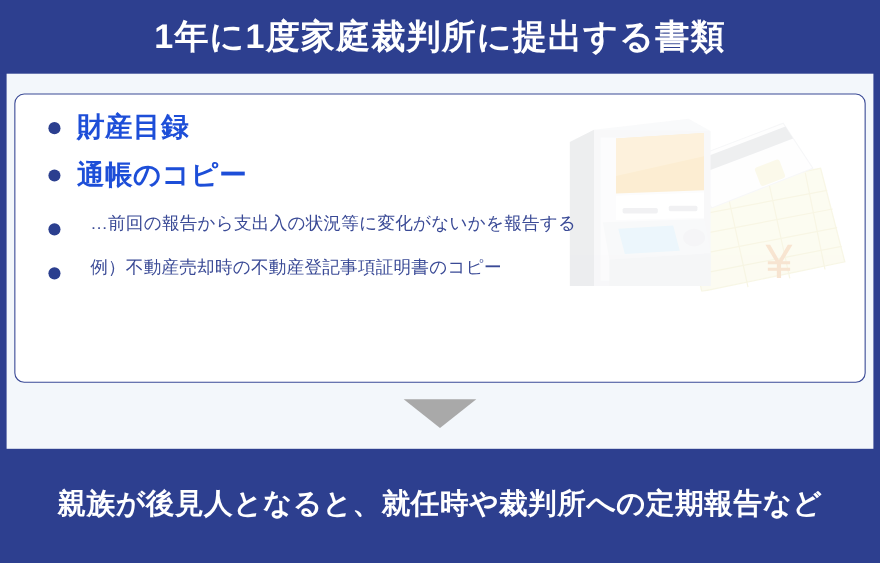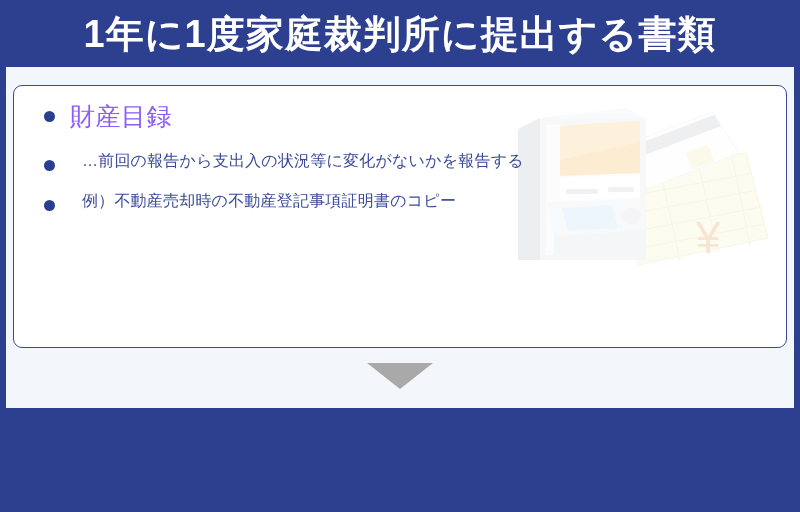--- a/index.html
+++ b/index.html
@@ -21,21 +21,21 @@
   .header {
     height:67px;
     flex:0 0 67px;
     background:#2d3f8f;
     display:flex;
     align-items:center;
     justify-content:center;
   }
   .header-title {
     color:#ffffff;
-    font-size:38px;
+    font-size:31px;
     font-weight:bold;
     letter-spacing:1px;
     line-height:1;
     white-space:nowrap;
   }
 
   
   .panel {
     position:relative;
     flex:0 0 341px;
@@ -81,23 +81,23 @@
   .list-item + .list-item { margin-top:10px; }
   .bullet {
     position:absolute;
     left:4px; top:11px;
     width:11px; height:11px;
     border-radius:50%;
     background:#2b3f8f;
   }
   .item-label {
     display:block;
-    color:#8b5cf6;
+    color:#1d4ed8;
     font-size:25px;
-    font-weight:normal;
+    font-weight:bold;
     line-height:1.32;
     letter-spacing:0.5px;
   }
   .item-note {
     display:block;
     color:#3a4a96;
     font-size:16px;
     font-weight:normal;
     line-height:1.5;
     letter-spacing:0.2px;
@@ -202,20 +202,24 @@
         </svg>
       </div>
 
       <ul class="list">
 
         <li class="list-item">
           <span class="bullet"></span>
           <span class="item-label">財産目録</span>
         </li>
 
+        <li class="list-item">
+          <span class="bullet"></span>
+          <span class="item-label">通帳のコピー</span>
+        </li>
 
         <li class="list-item">
           <span class="bullet"></span>
           <span class="item-note">…前回の報告から支出入の状況等に変化がないかを報告する</span>
         </li>
 
         <li class="list-item">
           <span class="bullet"></span>
           <span class="item-note">例）不動産売却時の不動産登記事項証明書のコピー</span>
         </li>
@@ -223,15 +227,16 @@
       </ul>
     </div>
 
     <div class="arrow-wrap">
       <div class="arrow"></div>
     </div>
 
   </div>
 
   <div class="footer">
+    <div class="footer-line">親族が後見人となると、就任時や裁判所への定期報告など</div>
   </div>
 
 </div>
 
 </body></html>

